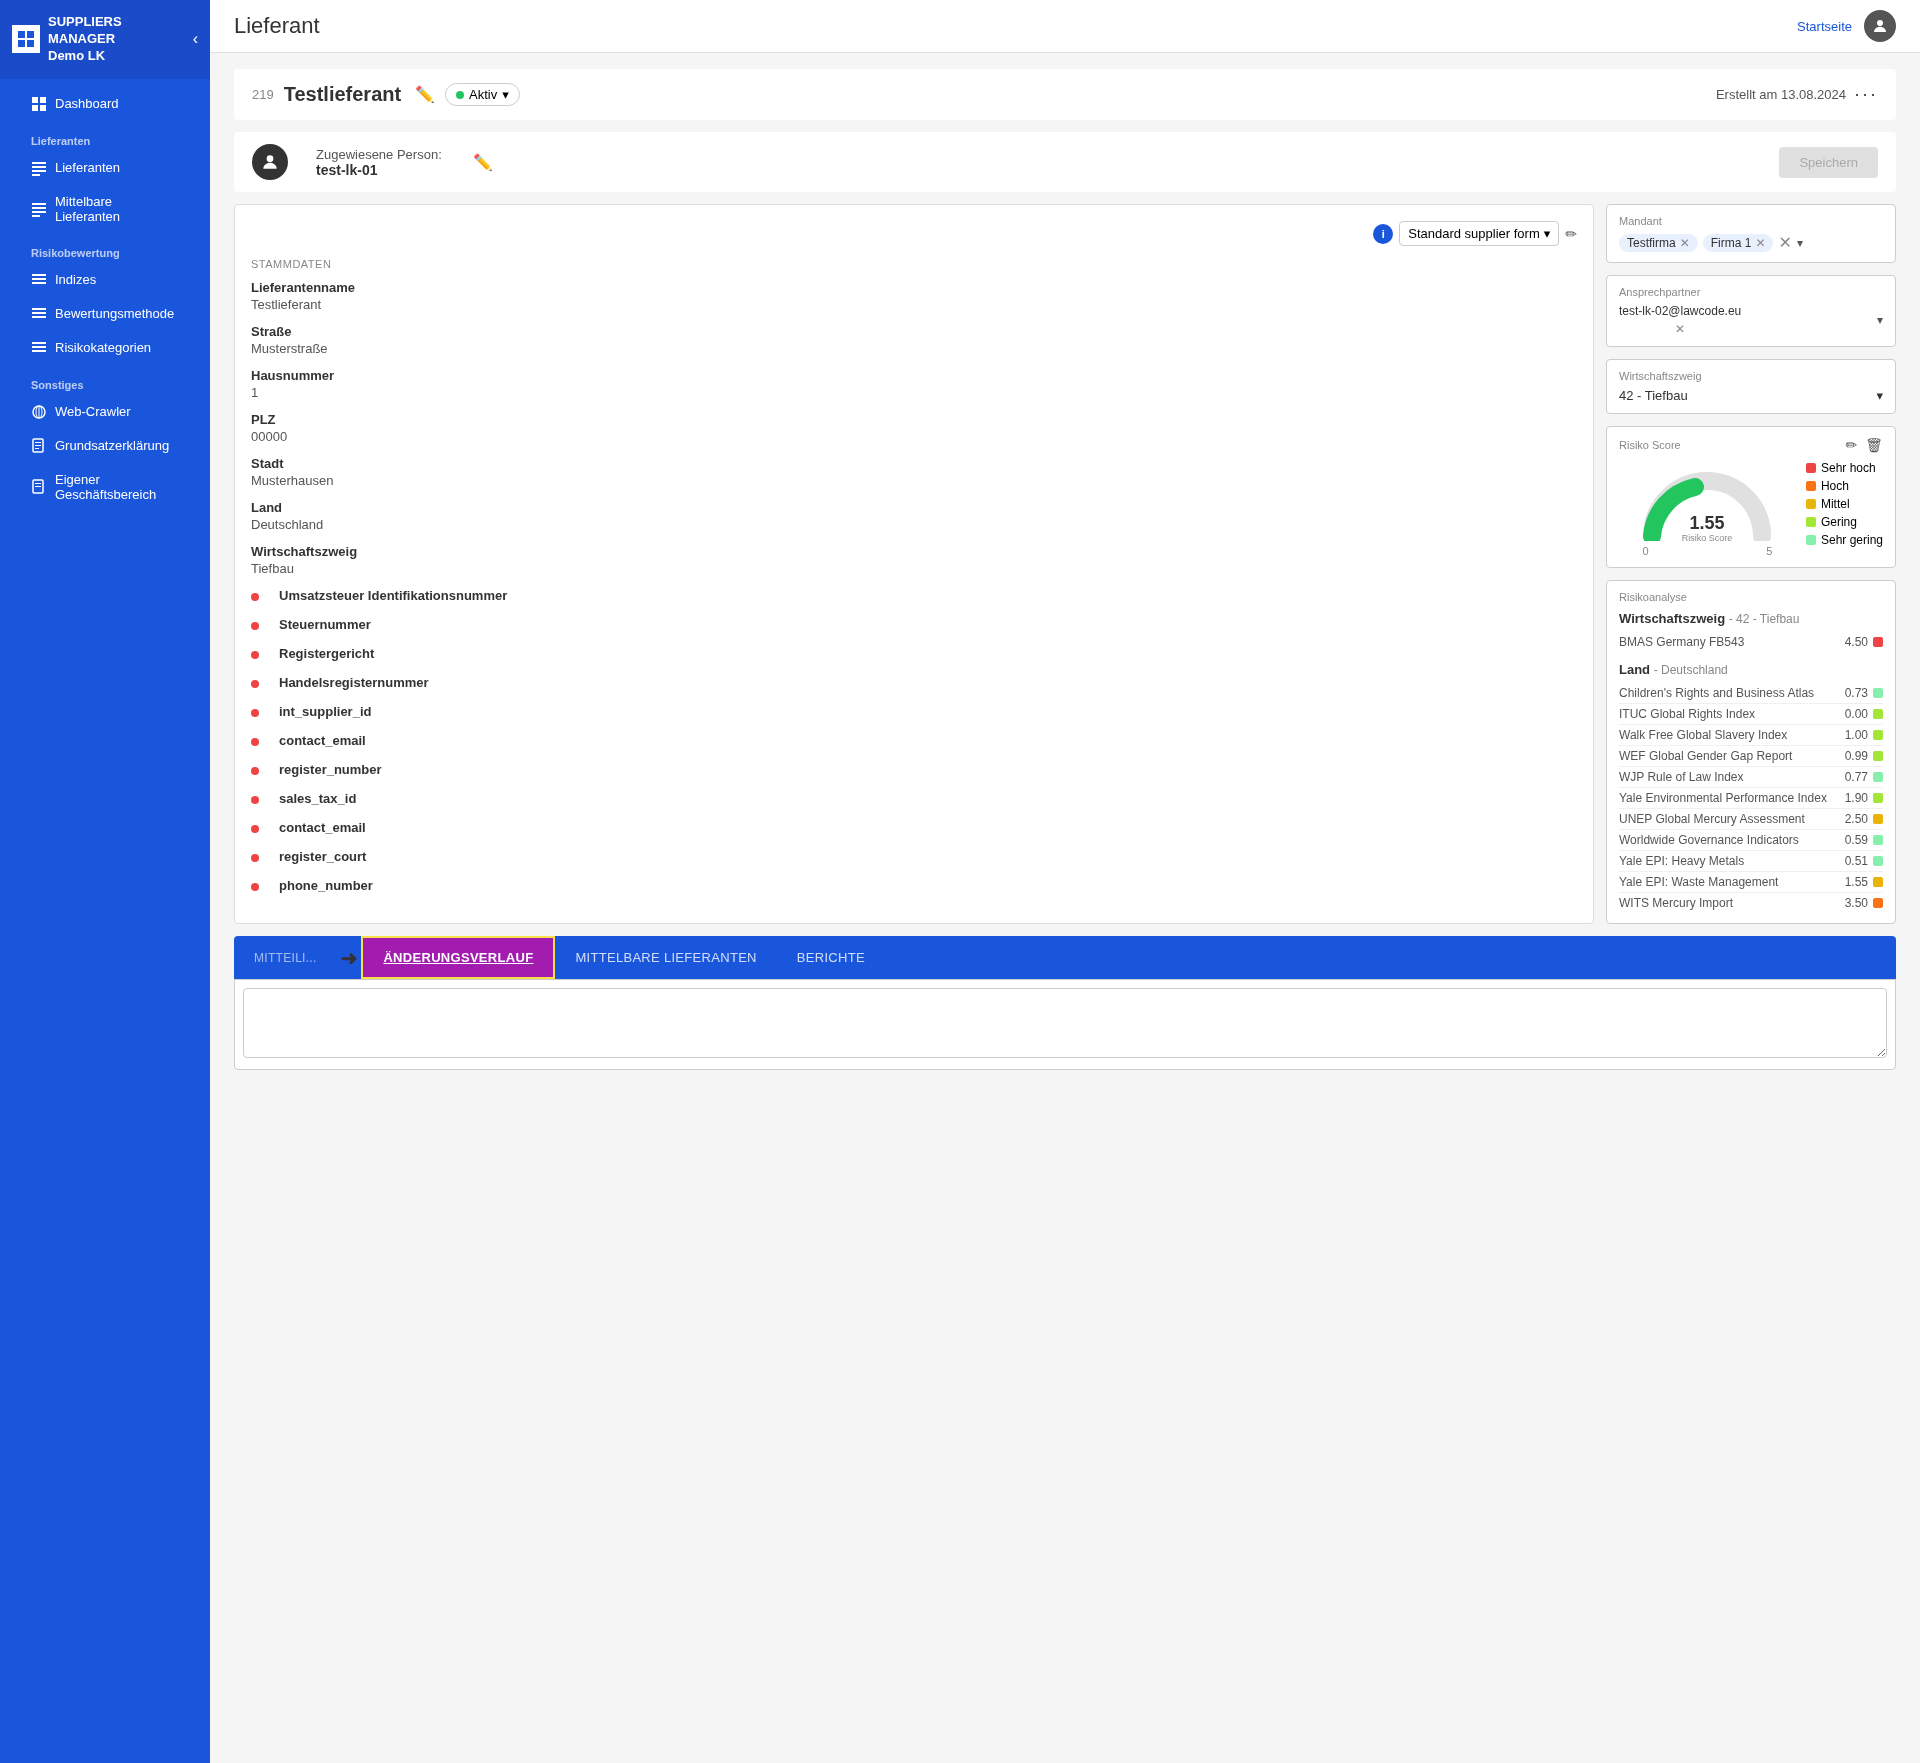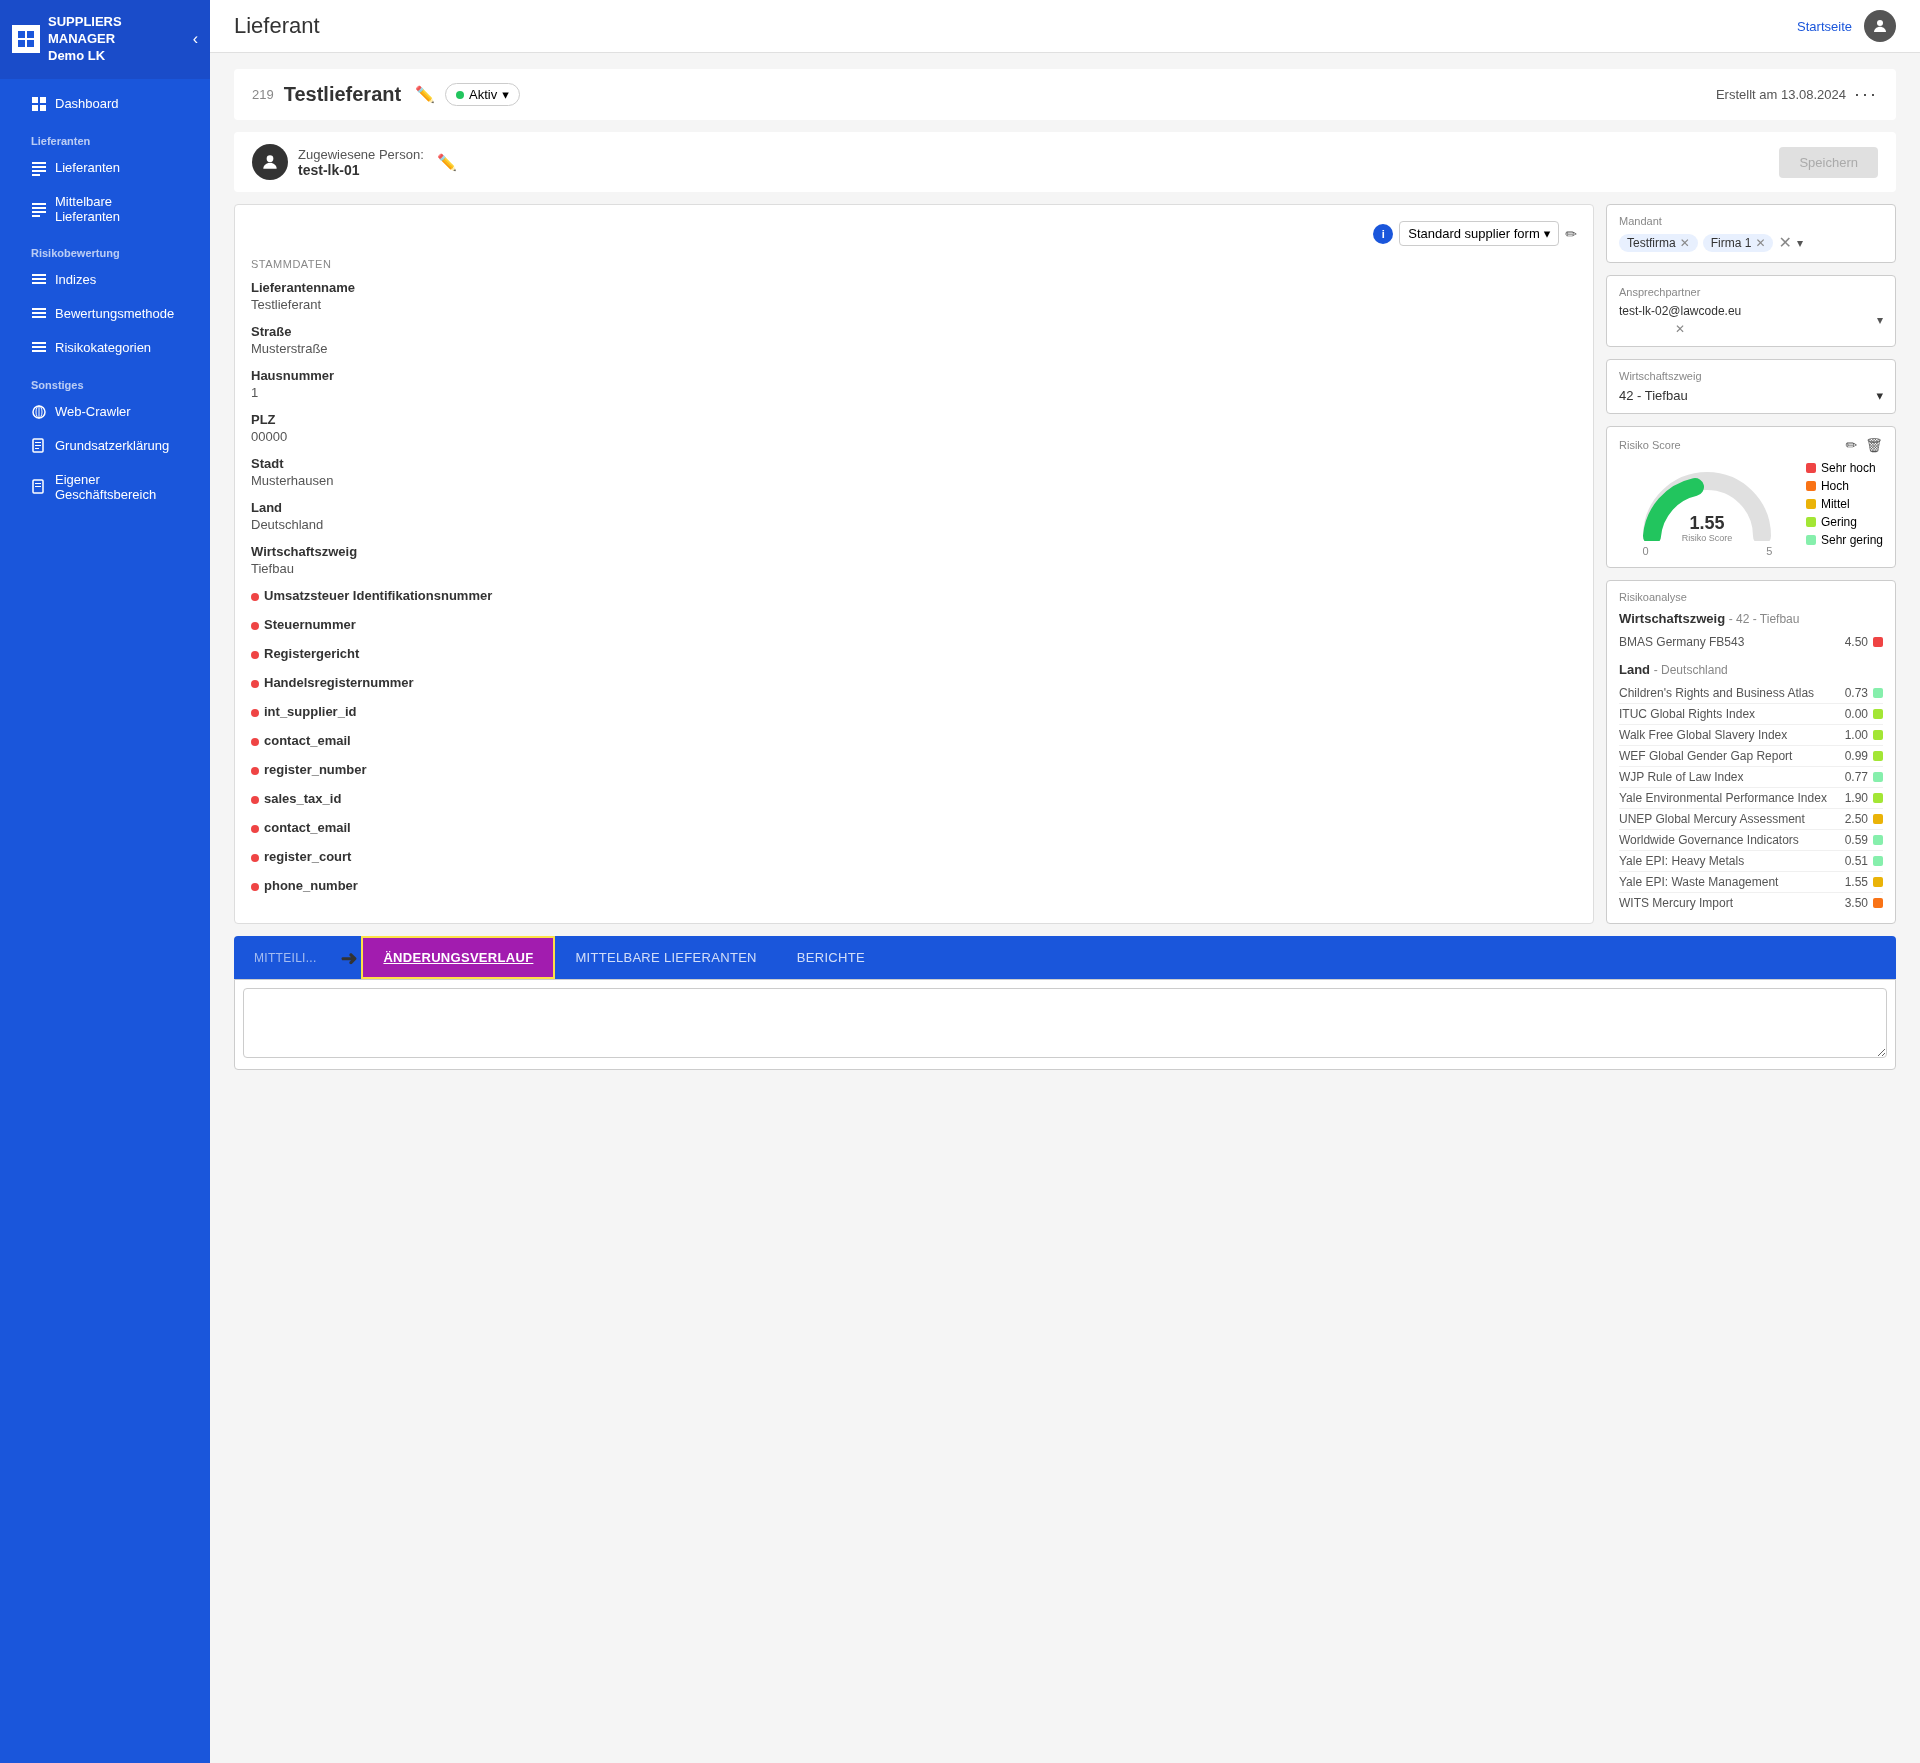--- a/index.html
+++ b/index.html
@@ -108,21 +108,21 @@
     
     .assigned-row {
       background: white;
       border-radius: 4px;
       padding: 12px 18px;
       display: flex;
       align-items: center;
       justify-content: space-between;
       margin-bottom: 12px;
     }
-    .assigned-left { display: flex; align-items: center; gap: 10px; }
+    .assigned-left { display: flex; align-items: center; gap: 28px; }
     .avatar-circle {
       width: 36px; height: 36px; border-radius: 50%; background: #333;
       display: flex; align-items: center; justify-content: center;
       color: white; font-size: 18px;
     }
     .assigned-text { font-size: 13px; color: #555; }
     .assigned-name { font-size: 14px; font-weight: bold; color: #333; }
     .save-button {
       background: #e0e0e0; color: #aaa;
       border: none; border-radius: 4px;
@@ -159,21 +159,21 @@
     .edit-pen-icon { color: #555; cursor: pointer; font-size: 14px; }
 
     .form-section-label {
       font-size: 11px; color: #888; text-transform: uppercase;
       letter-spacing: 0.5px; margin-bottom: 10px;
     }
     .form-field { margin-bottom: 12px; }
     .form-field-label { font-weight: bold; font-size: 13px; color: #333; margin-bottom: 2px; }
     .form-field-value { font-size: 13px; color: #555; }
     .form-field-required {
-      display: flex; align-items: center; gap: 5px;
+      display: flex; align-items: center; gap: 20px;
     }
     .req-dot { width: 8px; height: 8px; border-radius: 50%; background: #ef4444; flex-shrink: 0; }
 
     
     .right-panel { width: 290px; flex-shrink: 0; display: flex; flex-direction: column; gap: 10px; justify-content: space-between; }
 
     .panel-box {
       background: white;
       border: 1px solid #ccc;
       border-radius: 4px;

